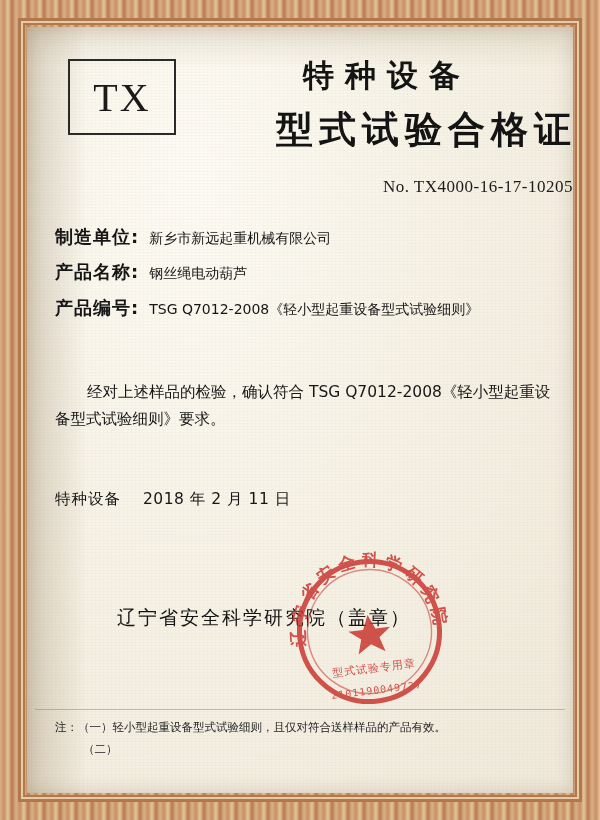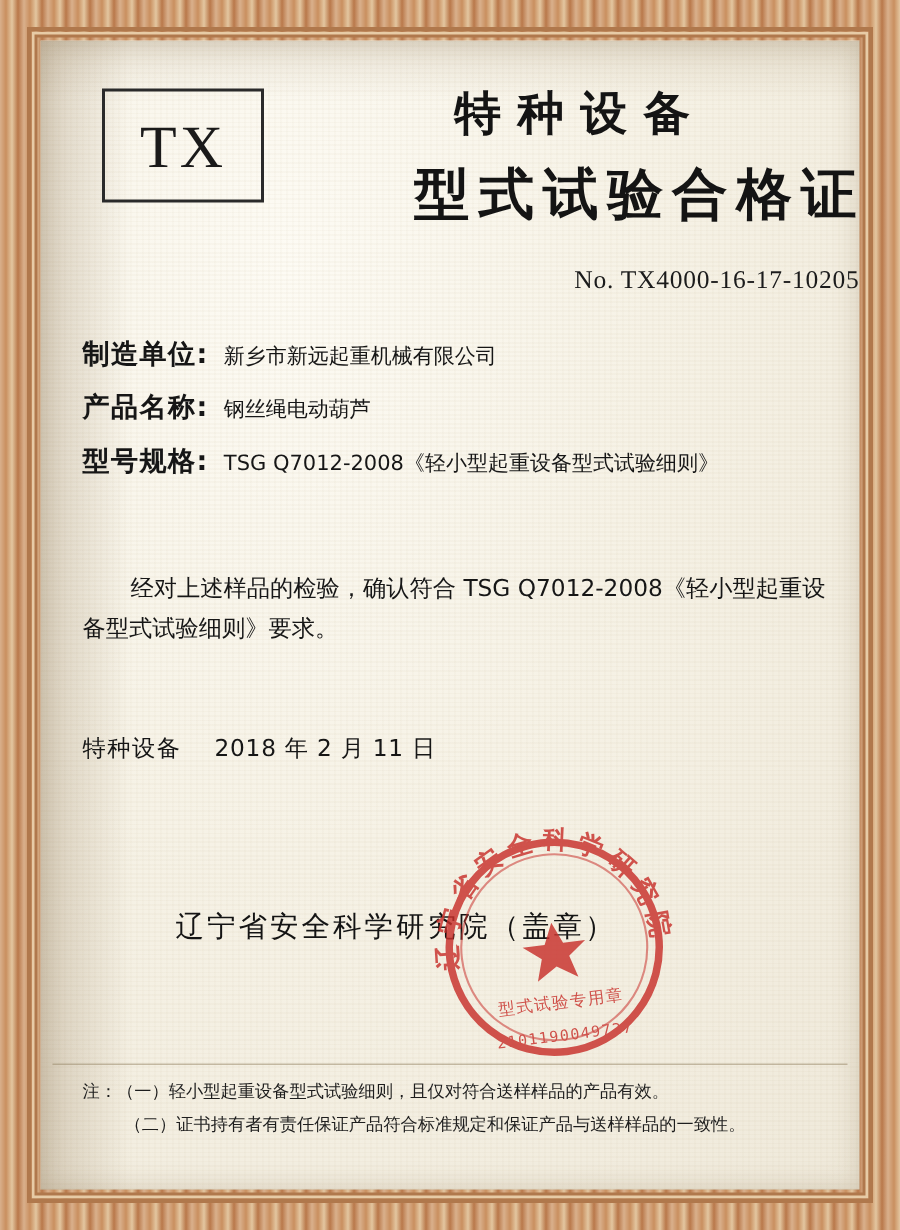--- a/index.html
+++ b/index.html
@@ -249,21 +249,21 @@
       <div class="fields">
         <div class="field-row">
           <div class="field-label">制造单位:</div>
           <div class="field-value">新乡市新远起重机械有限公司</div>
         </div>
         <div class="field-row">
           <div class="field-label">产品名称:</div>
           <div class="field-value">钢丝绳电动葫芦</div>
         </div>
         <div class="field-row">
-          <div class="field-label">型号规格:</div>
+          <div class="field-label">产品编号:</div>
           <div class="field-value">TSG Q7012-2008《轻小型起重设备型式试验细则》</div>
         </div>
       </div>
 
       <div class="paragraph">经对上述样品的检验，确认符合 TSG Q7012-2008《轻小型起重设备型式试验细则》要求。</div>
 
       <div class="issue-date">
         <span>特种设备</span><span class="date-val">2018 年 2 月 11 日</span>
       </div>
 
@@ -290,19 +290,18 @@
 
       <div class="notes-divider"></div>
       <div class="notes">
         <div class="note-line">
           <span class="note-prefix">注：</span>
           <span class="note-prefix">（一）</span>
           <span class="note-text">轻小型起重设备型式试验细则，且仅对符合送样样品的产品有效。</span>
         </div>
         <div class="note-line" style="padding-left:28px">
           <span class="note-prefix">（二）</span>
-          <span class="note-text">证书持有者有责任保证产品符合标准规定和保证产品与送样样品的一致性。</span>
         </div>
       </div>
 
     </div>
   </div>
 </div>
 
 </body></html>

